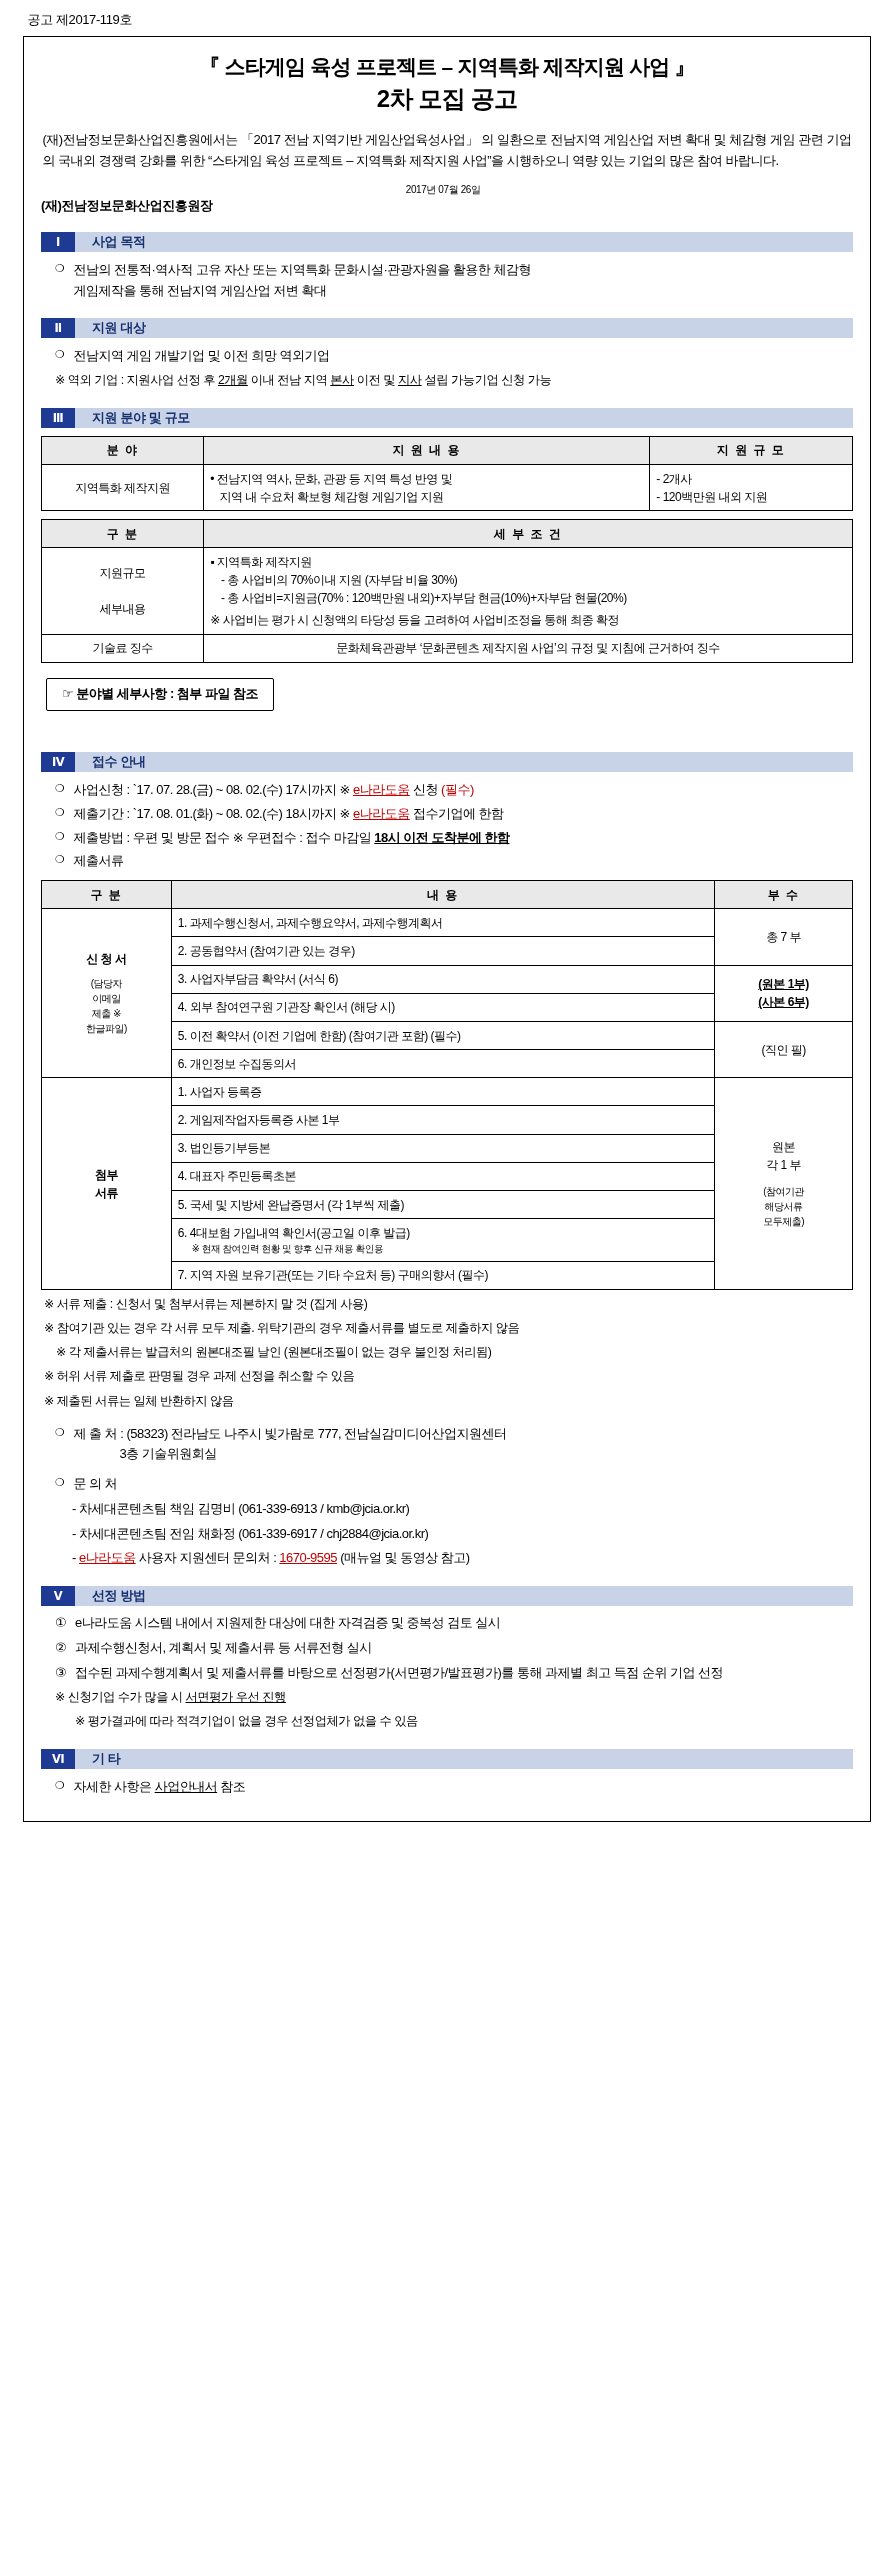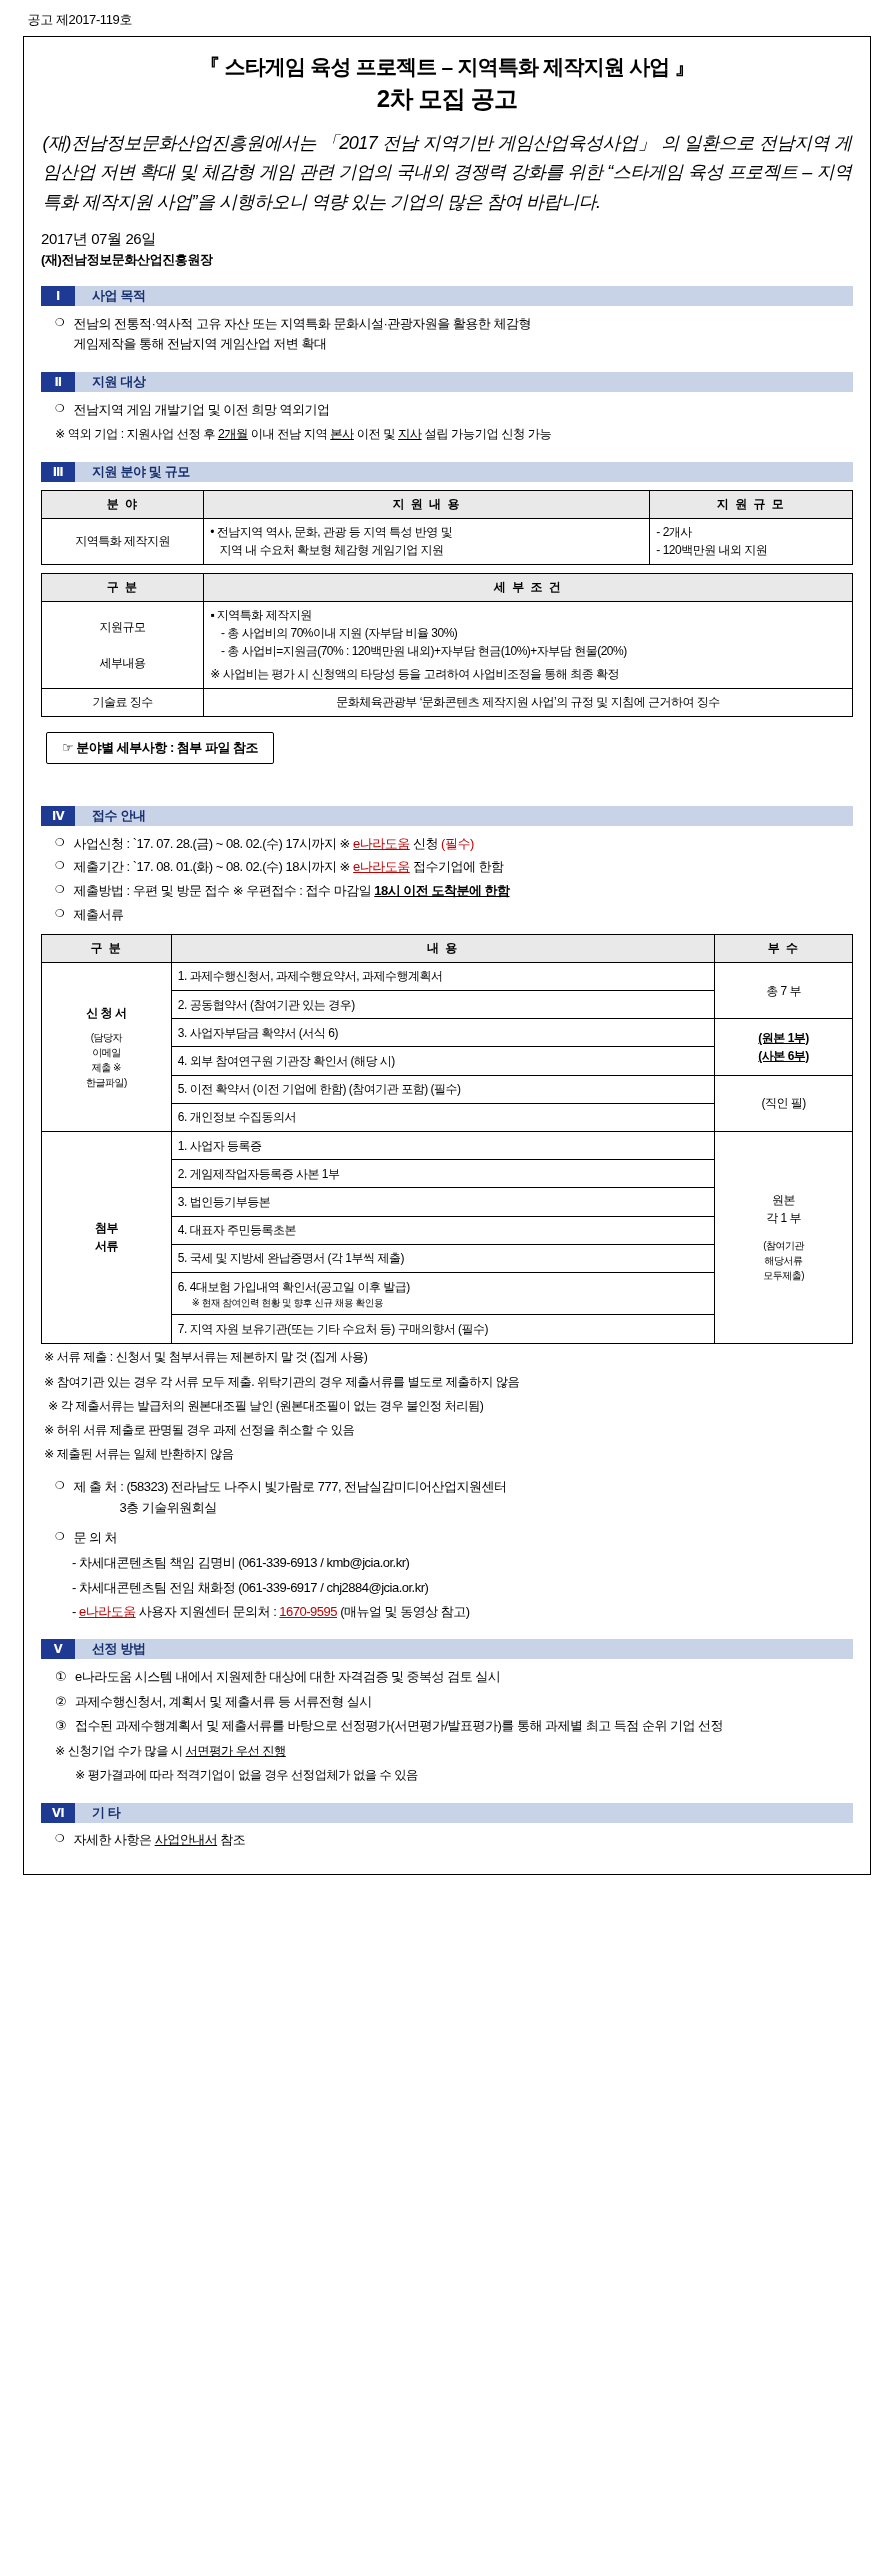--- a/index.html
+++ b/index.html
@@ -35,30 +35,29 @@
     margin:7.7px 0 1.5px 0;
   }
   .title2{
     text-align:center;
     font-size:24px;
     font-weight:bold;
     letter-spacing:-0.8px;
     margin:1.5px 0 14px 0;
   }
   .intro{
-    font-size:18px;
+    font-size:13px;
     line-height:1.65;
     letter-spacing:-0.5px;
     text-align:justify;
     margin:6.1px 1.5px 10.7px 1.5px;
-    font-style:italic;
   }
   .date-line{
-    text-align:left;
-    font-size:15px;
+    text-align:center;
+    font-size:10px;
     letter-spacing:-0.4px;
     margin:4.6px 7.7px 0 0;
     line-height:1.5;
   }
   .org-line{
     text-align:left;
     font-size:13px;
     font-weight:bold;
     letter-spacing:-0.4px;
     margin:0 7.7px 4.6px 0;
@@ -413,21 +412,21 @@
           <span>7.</span>
           <span>지역 자원 보유기관(또는 기타 수요처 등) 구매의향서 (필수)</span>
         </td>
       </tr>
     </tbody>
       </table>
 
     <div>
       <div class="note" style="margin-left:3.1px">※ 서류 제출 : 신청서 및 첨부서류는 제본하지 말 것 (집게 사용)</div>
       <div class="note" style="margin-left:3.1px">※ 참여기관 있는 경우 각 서류 모두 제출. 위탁기관의 경우 제출서류를 별도로 제출하지 않음</div>
-      <div class="note" style="margin-left:7px">※ 각 제출서류는 발급처의 원본대조필 날인 (원본대조필이 없는 경우 불인정 처리됨)</div>
+      <div class="note" style="margin-left:15px">※ 각 제출서류는 발급처의 원본대조필 날인 (원본대조필이 없는 경우 불인정 처리됨)</div>
       <div class="note" style="margin-left:3.1px">※ 허위 서류 제출로 판명될 경우 과제 선정을 취소할 수 있음</div>
       <div class="note" style="margin-left:3.1px">※ 제출된 서류는 일체 반환하지 않음</div>
     </div>
 
     <ul class="bullets" style="margin-top:12.3px">
       <li>
         <span>제 출 처 : (58323) 전라남도 나주시 빛가람로 777, 전남실감미디어산업지원센터</span><br>
         <span class="center-ind">3층 기술위원회실</span>
       </li>
     </ul>

